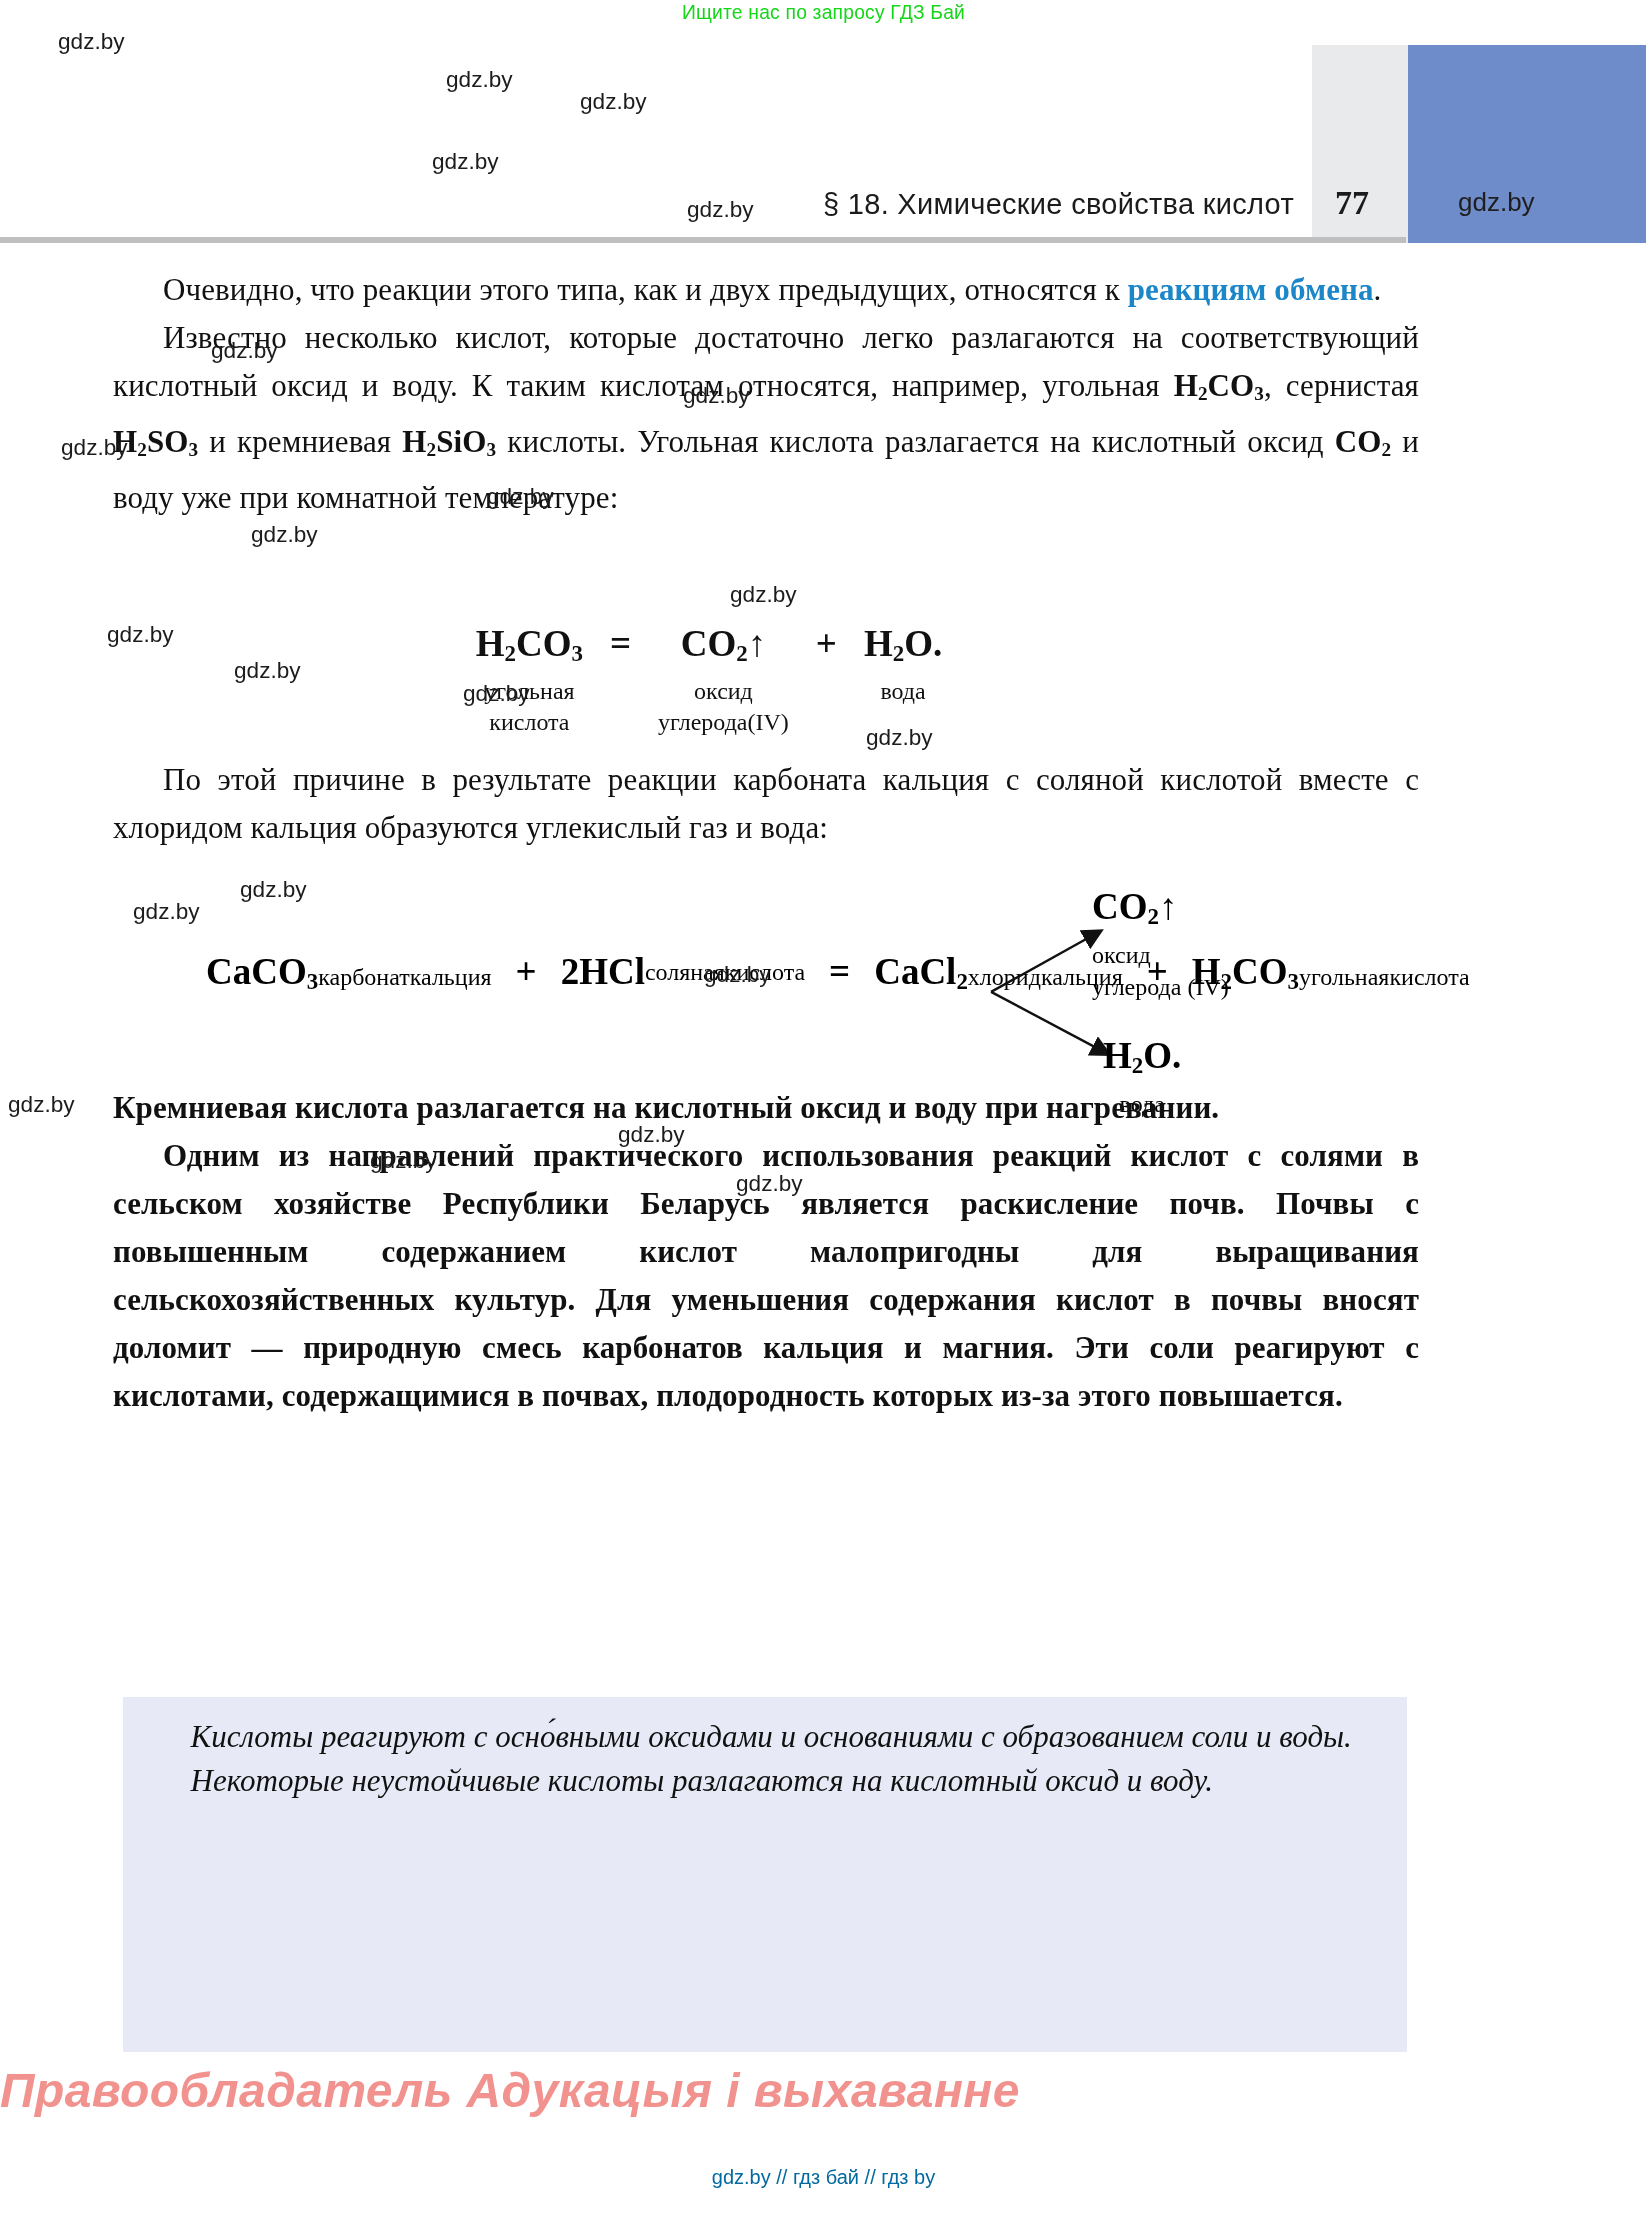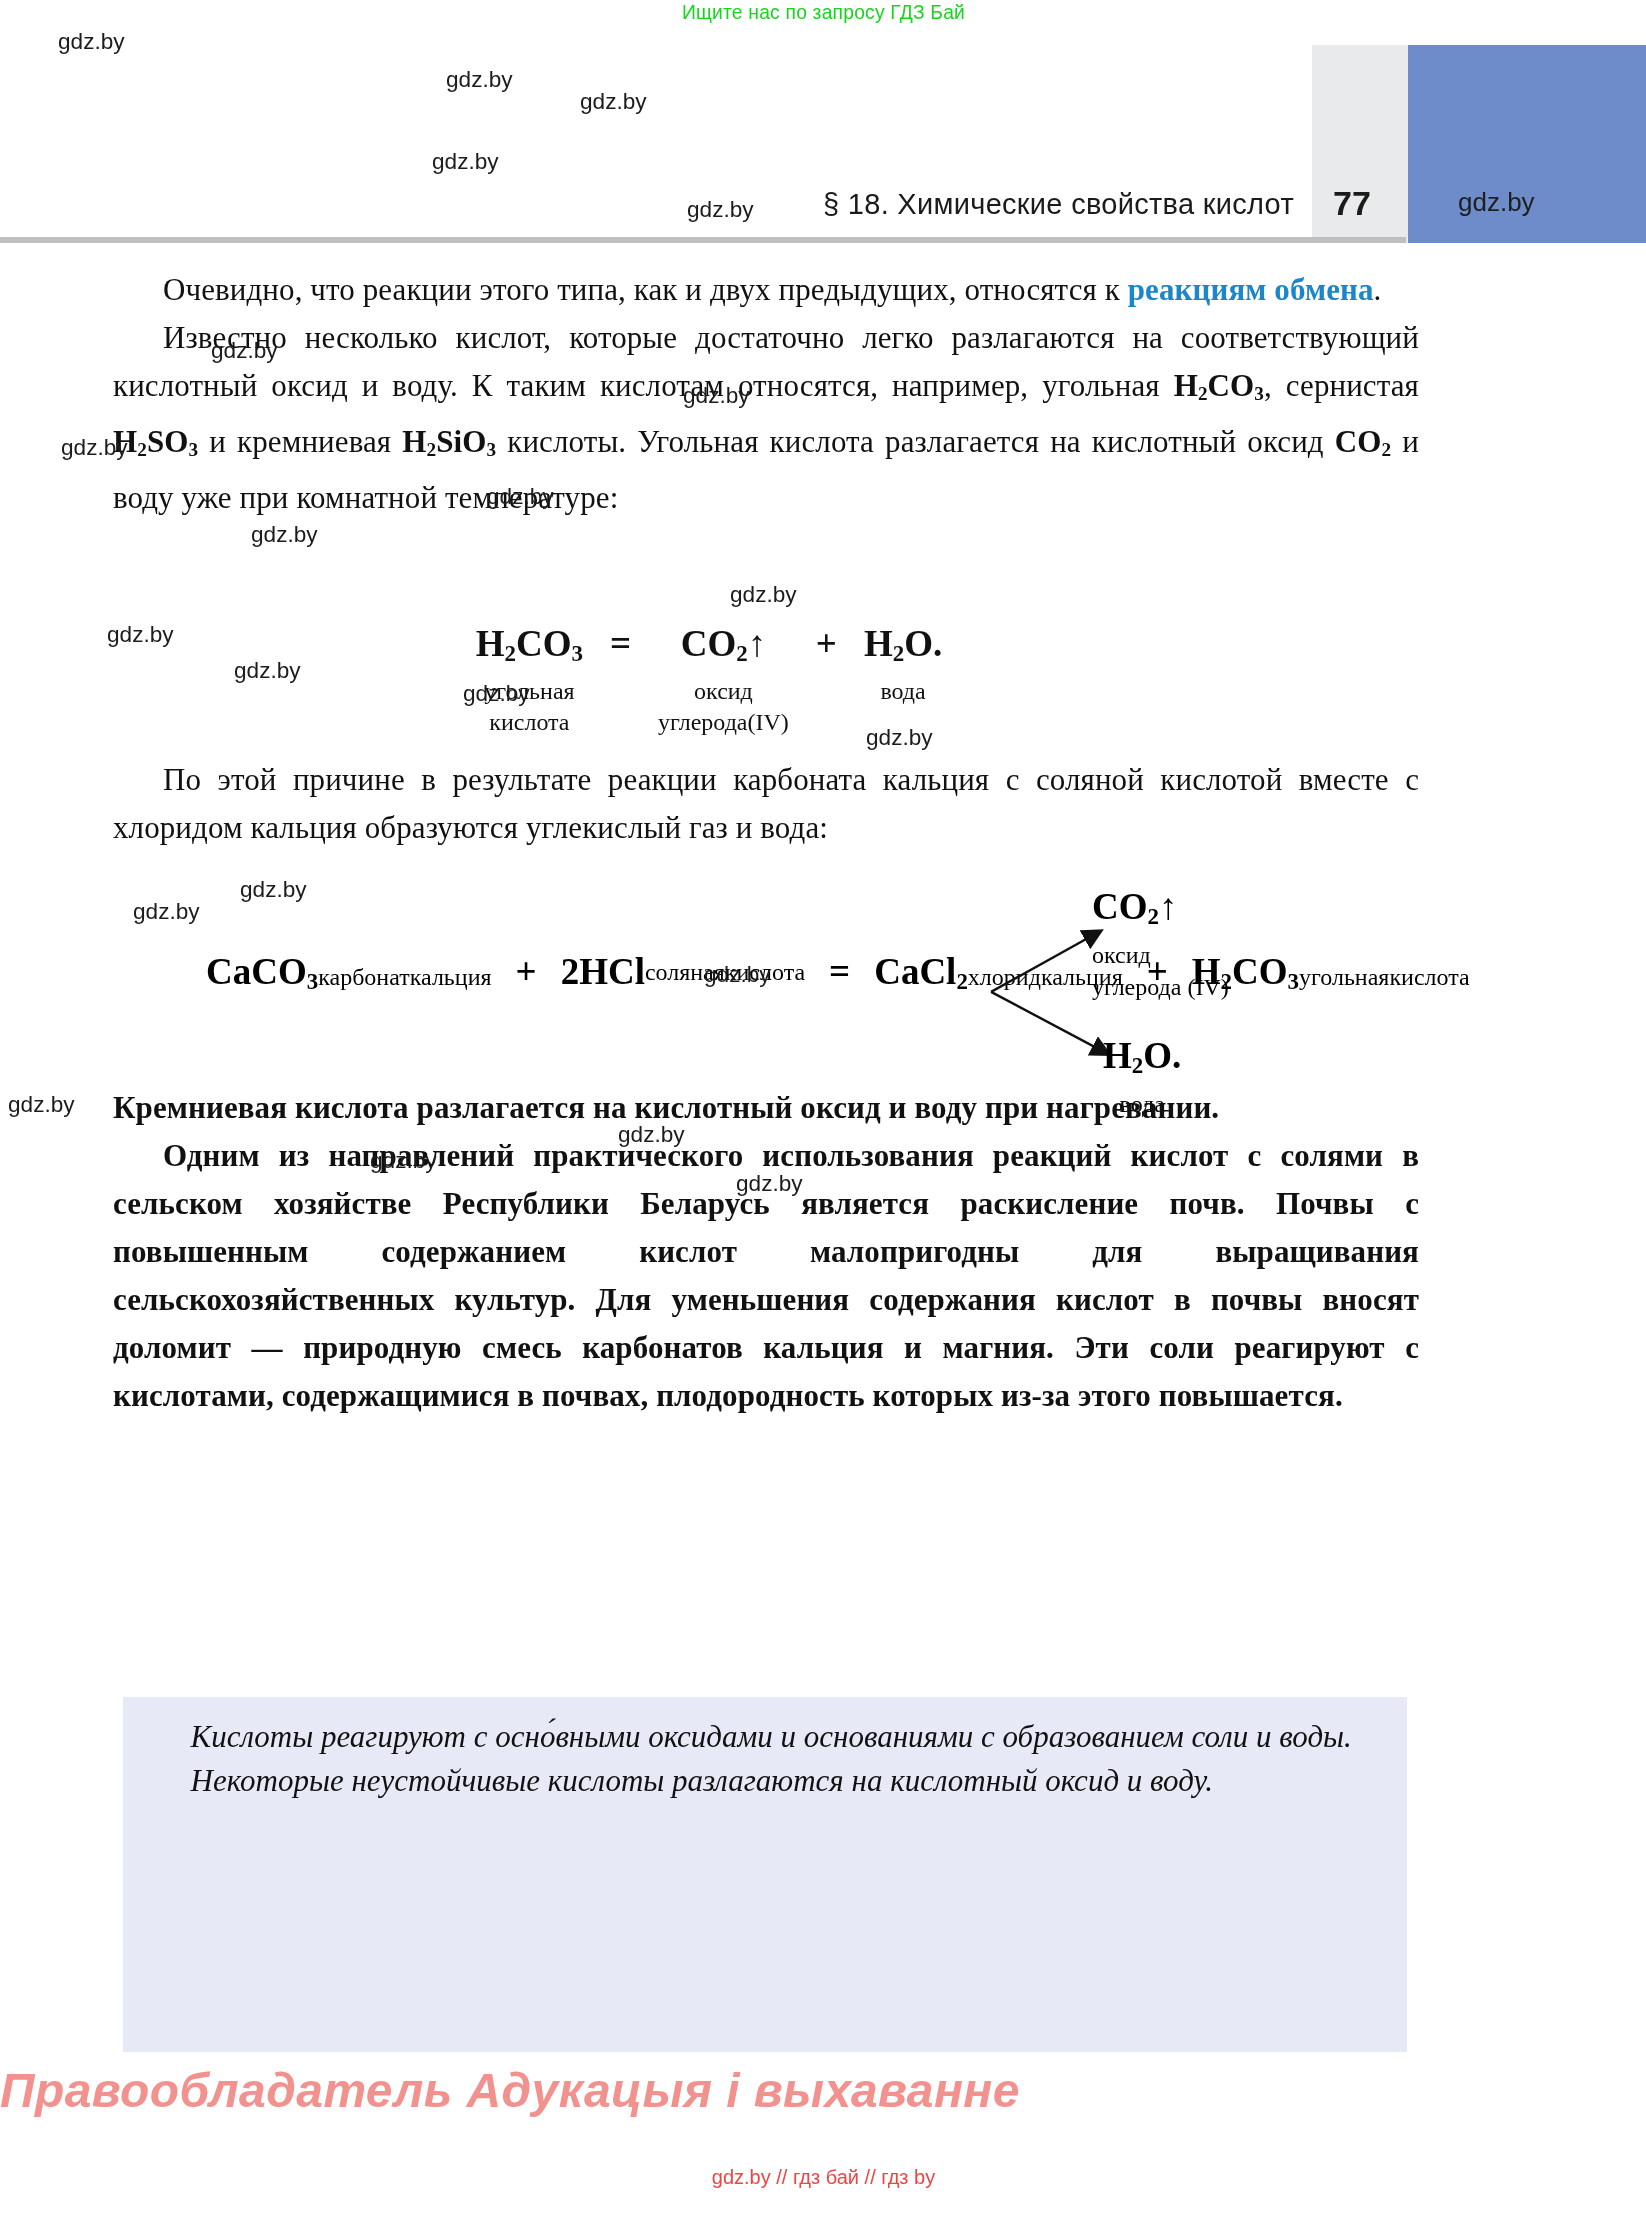--- a/index.html
+++ b/index.html
@@ -37,21 +37,21 @@
     font-size:29px; color:#1b1b1b; letter-spacing:0.3px;
     white-space: nowrap;
   }
   .page-num-block {
     position:absolute; top:45px; left:1312px; width:96px; height:198px;
     background:#e9eaeb;
   }
   .page-num {
     position:absolute; top:184px; left:1312px; width:80px;
     text-align:center;
-    font-family:Liberation Sans, sans-serif;
+    font-family:Liberation Serif, serif;
     font-weight:bold; font-size:34px; color:#1b1b1b;
   }
   .corner-block {
     position:absolute; top:45px; left:1408px; width:239px; height:198px;
     background:#6e8bca;
   }
   .corner-wm {
     position:absolute; top:187px; left:1408px; width:239px;
     text-align:left; padding-left:50px;
     font-family:"Liberation Sans", sans-serif;
@@ -137,21 +137,21 @@
     text-align:left;
     font-family:"Liberation Sans", sans-serif;
     font-style:italic; font-weight:bold;
     font-size:48px; color:#f1928e;
     letter-spacing:0.4px;
   }
   .footer-links {
     position:absolute; top:2166px; left:0; width:1647px;
     text-align:center;
     font-family:"Liberation Sans", sans-serif;
-    font-size:20px; color:#ef4444;
+    font-size:20px; color:#0369a1;
   }
 
   
   .wm {
     position:absolute;
     font-family:"Liberation Sans", sans-serif;
     color:#1c1c1c;
     white-space:nowrap;
     pointer-events:none;
   }

